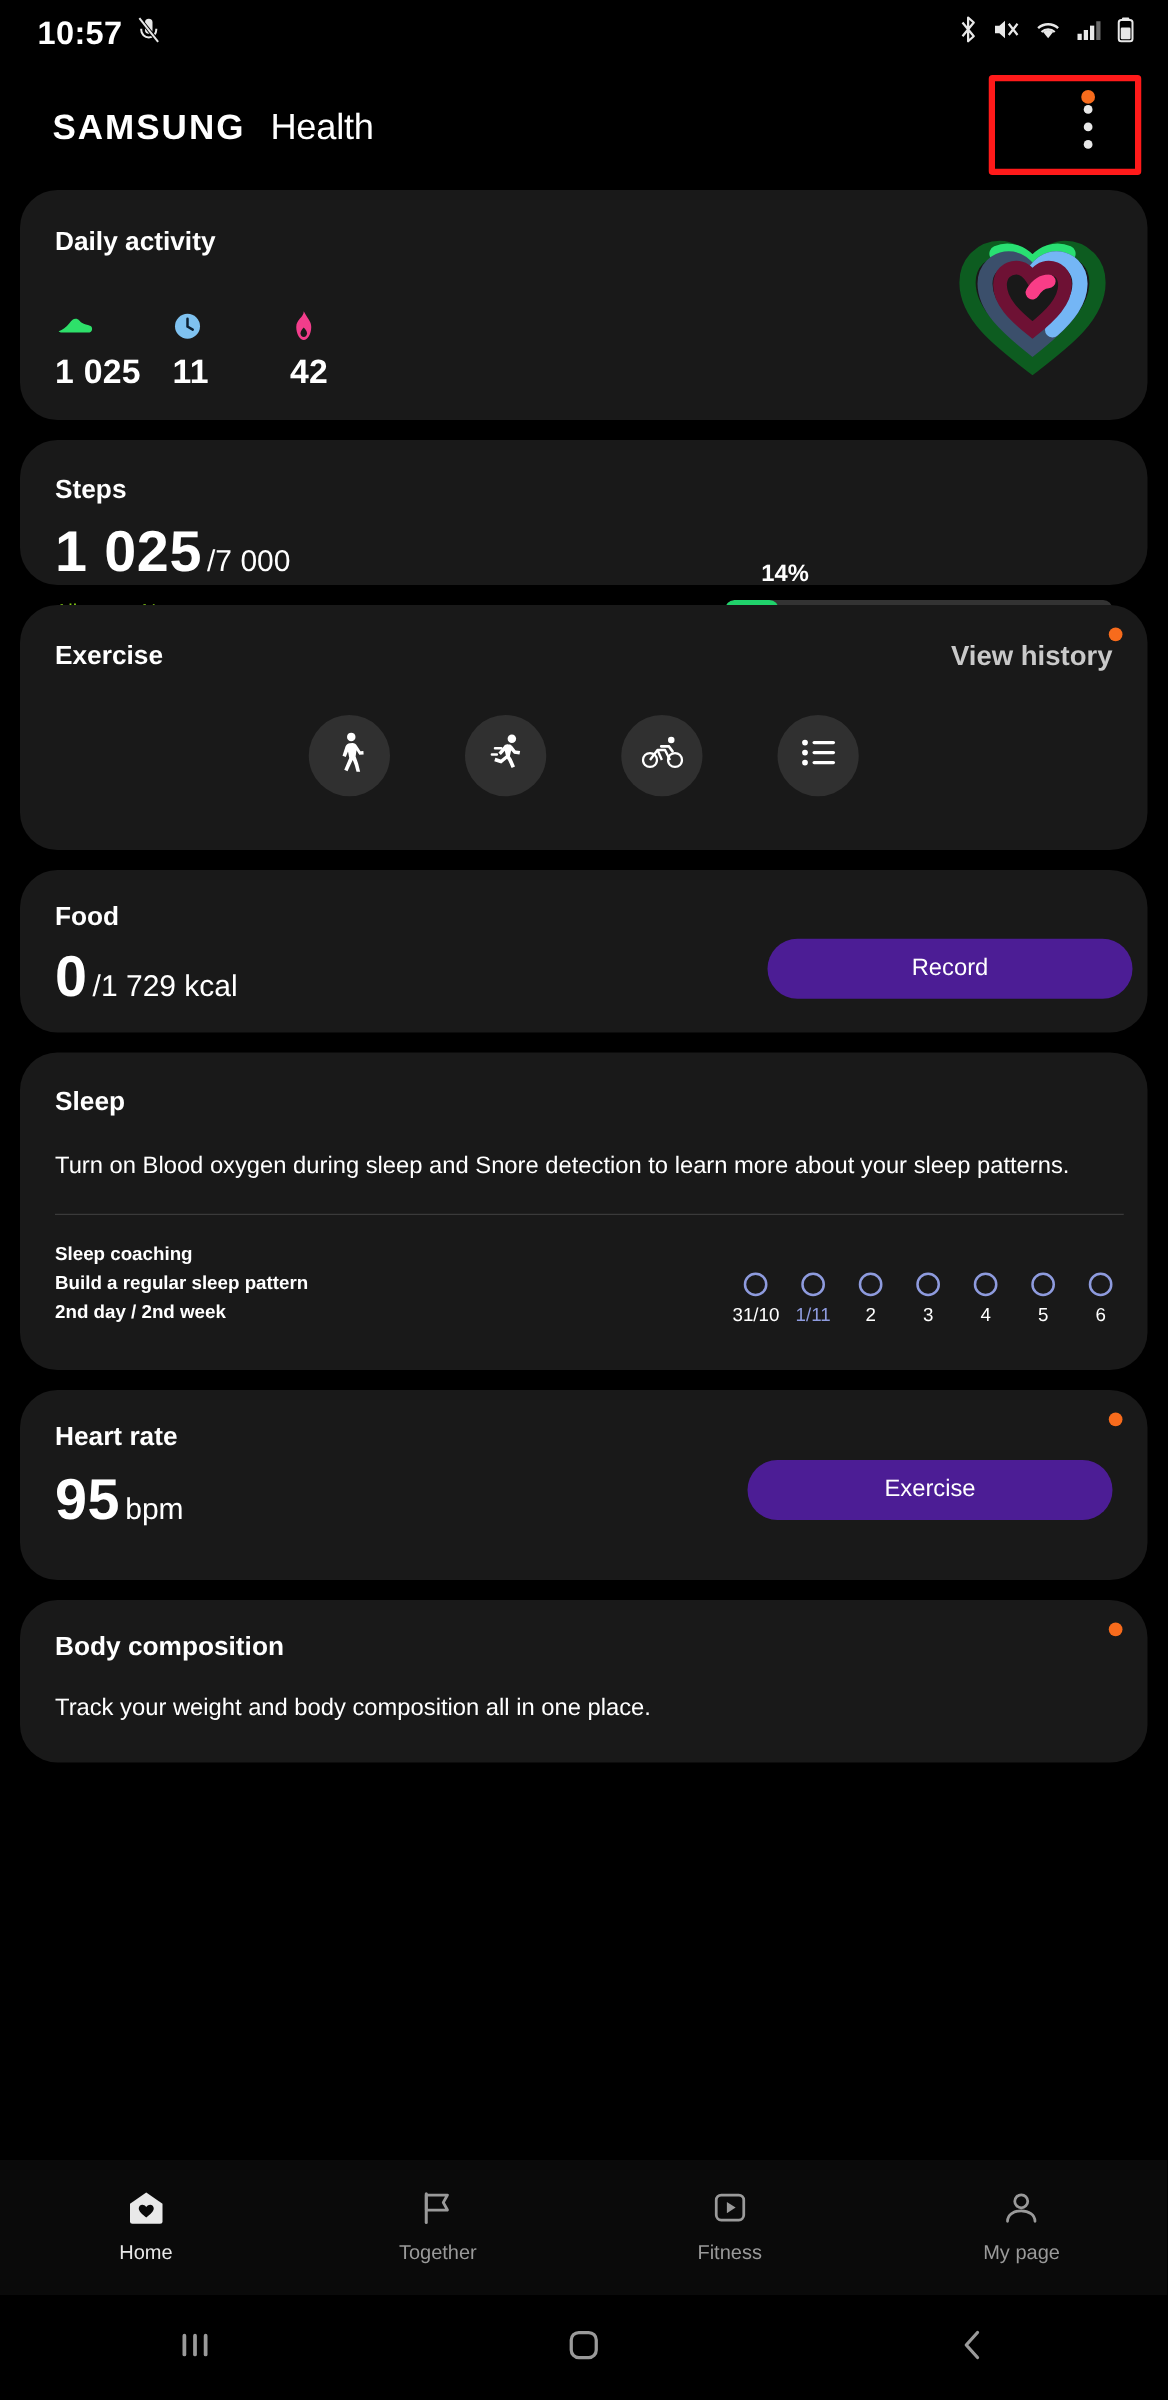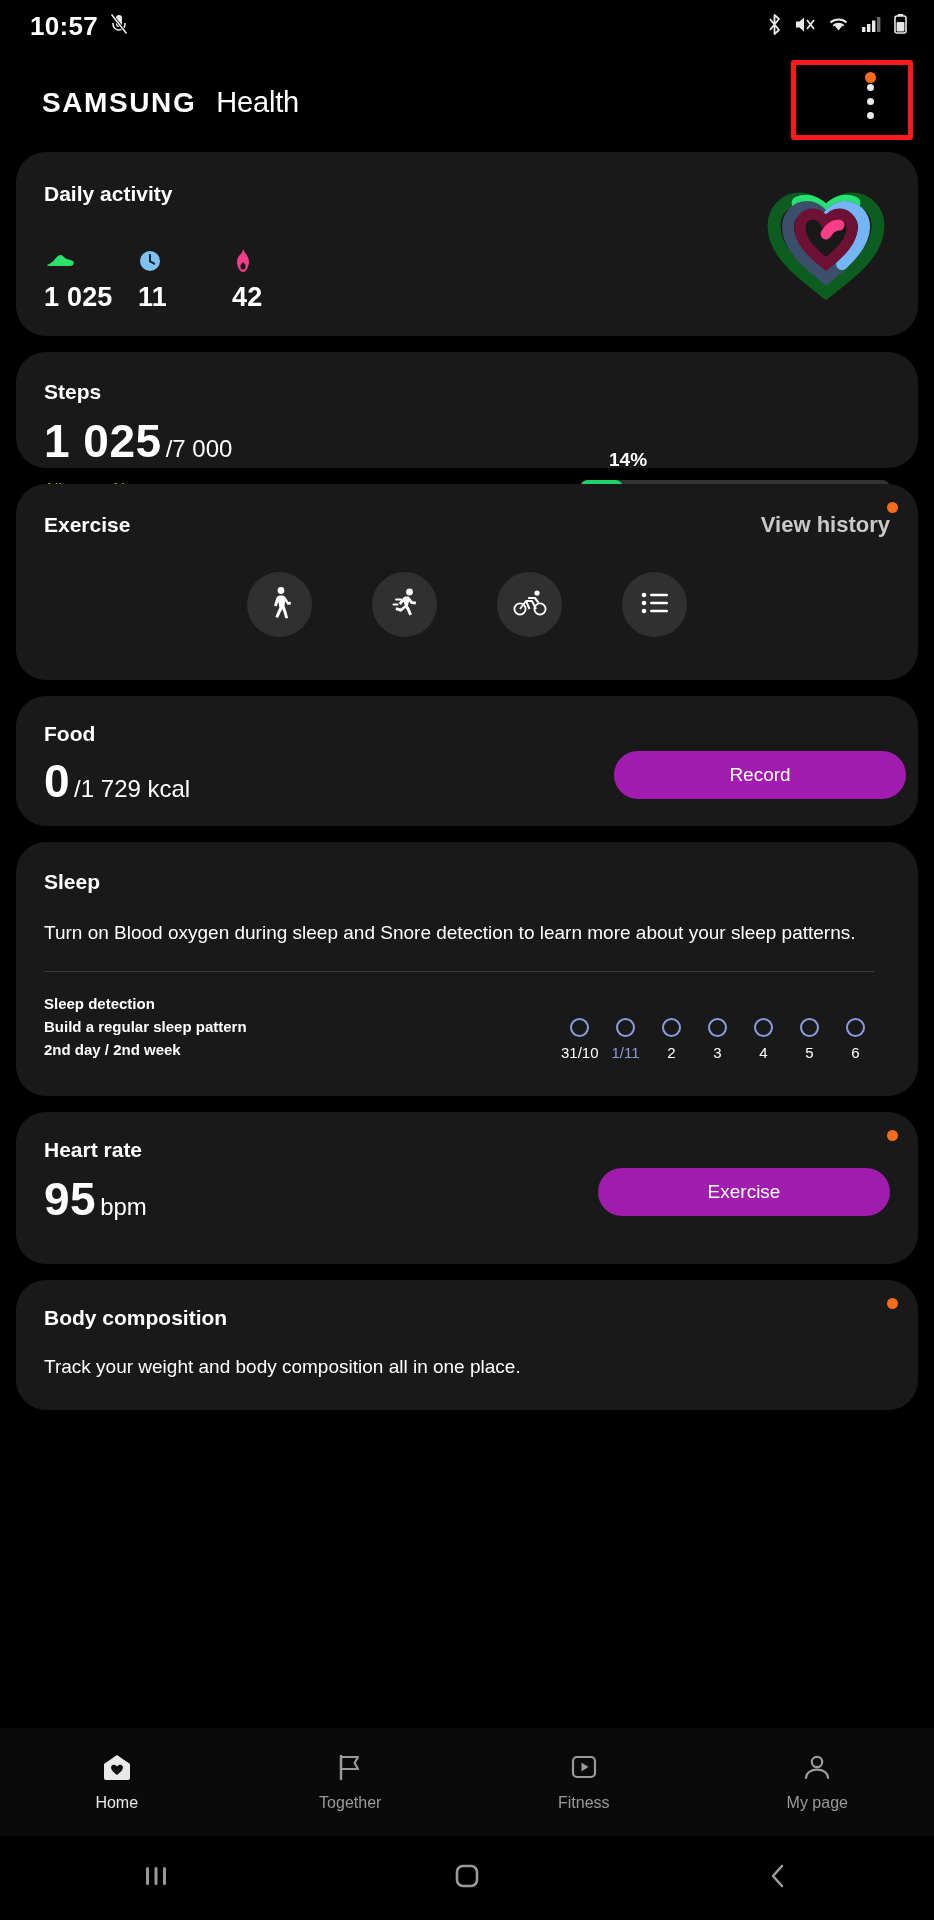--- a/index.html
+++ b/index.html
@@ -54,25 +54,25 @@
   
   .c-exercise{ height:196px; padding:28px 28px 0 28px; }
   .ex-head{ display:flex; justify-content:space-between; align-items:center; }
   .view-hist{ font-size:22px; font-weight:bold; color:#c9c9c9; }
   .ex-icons{ display:flex; justify-content:center; gap:60px; margin-top:34px; }
   .ex-btn{ width:65px; height:65px; border-radius:50%; background:#303030;
     display:flex; align-items:center; justify-content:center; }
   
   .c-food{ height:130px; padding:26px 12px 0 28px; }
   .food-row{ display:flex; align-items:center; justify-content:space-between; }
-  .pill{ width:292px; height:48px; border-radius:26px; background:#a21caf;
+  .pill{ width:292px; height:48px; border-radius:26px; background:#4c1d95;
     display:flex; align-items:center; justify-content:center;
     font-size:19px; font-weight:500; color:#fff; }
   
-  .c-sleep{ height:254px; padding:28px 44px 0 28px; }
+  .c-sleep{ height:254px; padding:28px 19px 0 28px; }
   .sleep-desc{ font-size:19px; color:#fff; margin-top:26px; line-height:1.35;}
   .divider{ height:1px; background:#3a3a3a; margin-top:25px; }
   .coach-row{ display:flex; justify-content:space-between; margin-top:20px; }
   .coach-l div{ font-size:15px; font-weight:bold; line-height:1.55; }
   .coach-dots{ display:flex; gap:9px; align-self:flex-end; }
   .cd{ width:37px; text-align:center; }
   .cd .ring{ width:19px; height:19px; border-radius:50%;
     border:2px solid #8e9bde; margin:0 auto 7px auto; }
   .cd .lbl{ font-size:15px; font-weight:normal; color:#fff; white-space:nowrap;}
   .cd .lbl.hl{ color:#8e9bde; }
@@ -283,21 +283,21 @@
     <div class="pill">Record</div>
   </div>
 </div>
 
 <div class="card c-sleep">
   <div class="card-title">Sleep</div>
   <div class="sleep-desc">Turn on Blood oxygen during sleep and Snore detection to learn more about your sleep patterns.</div>
   <div class="divider"></div>
   <div class="coach-row">
     <div class="coach-l">
-      <div>Sleep detection</div>
+      <div>Sleep coaching</div>
       <div>Build a regular sleep pattern</div>
       <div>2nd day / 2nd week</div>
     </div>
     <div class="coach-dots" id="coachDots">
         <div class="cd">
           <div class="ring"></div>
           <div class="lbl">31/10</div>
         </div>
         <div class="cd">
           <div class="ring"></div>

